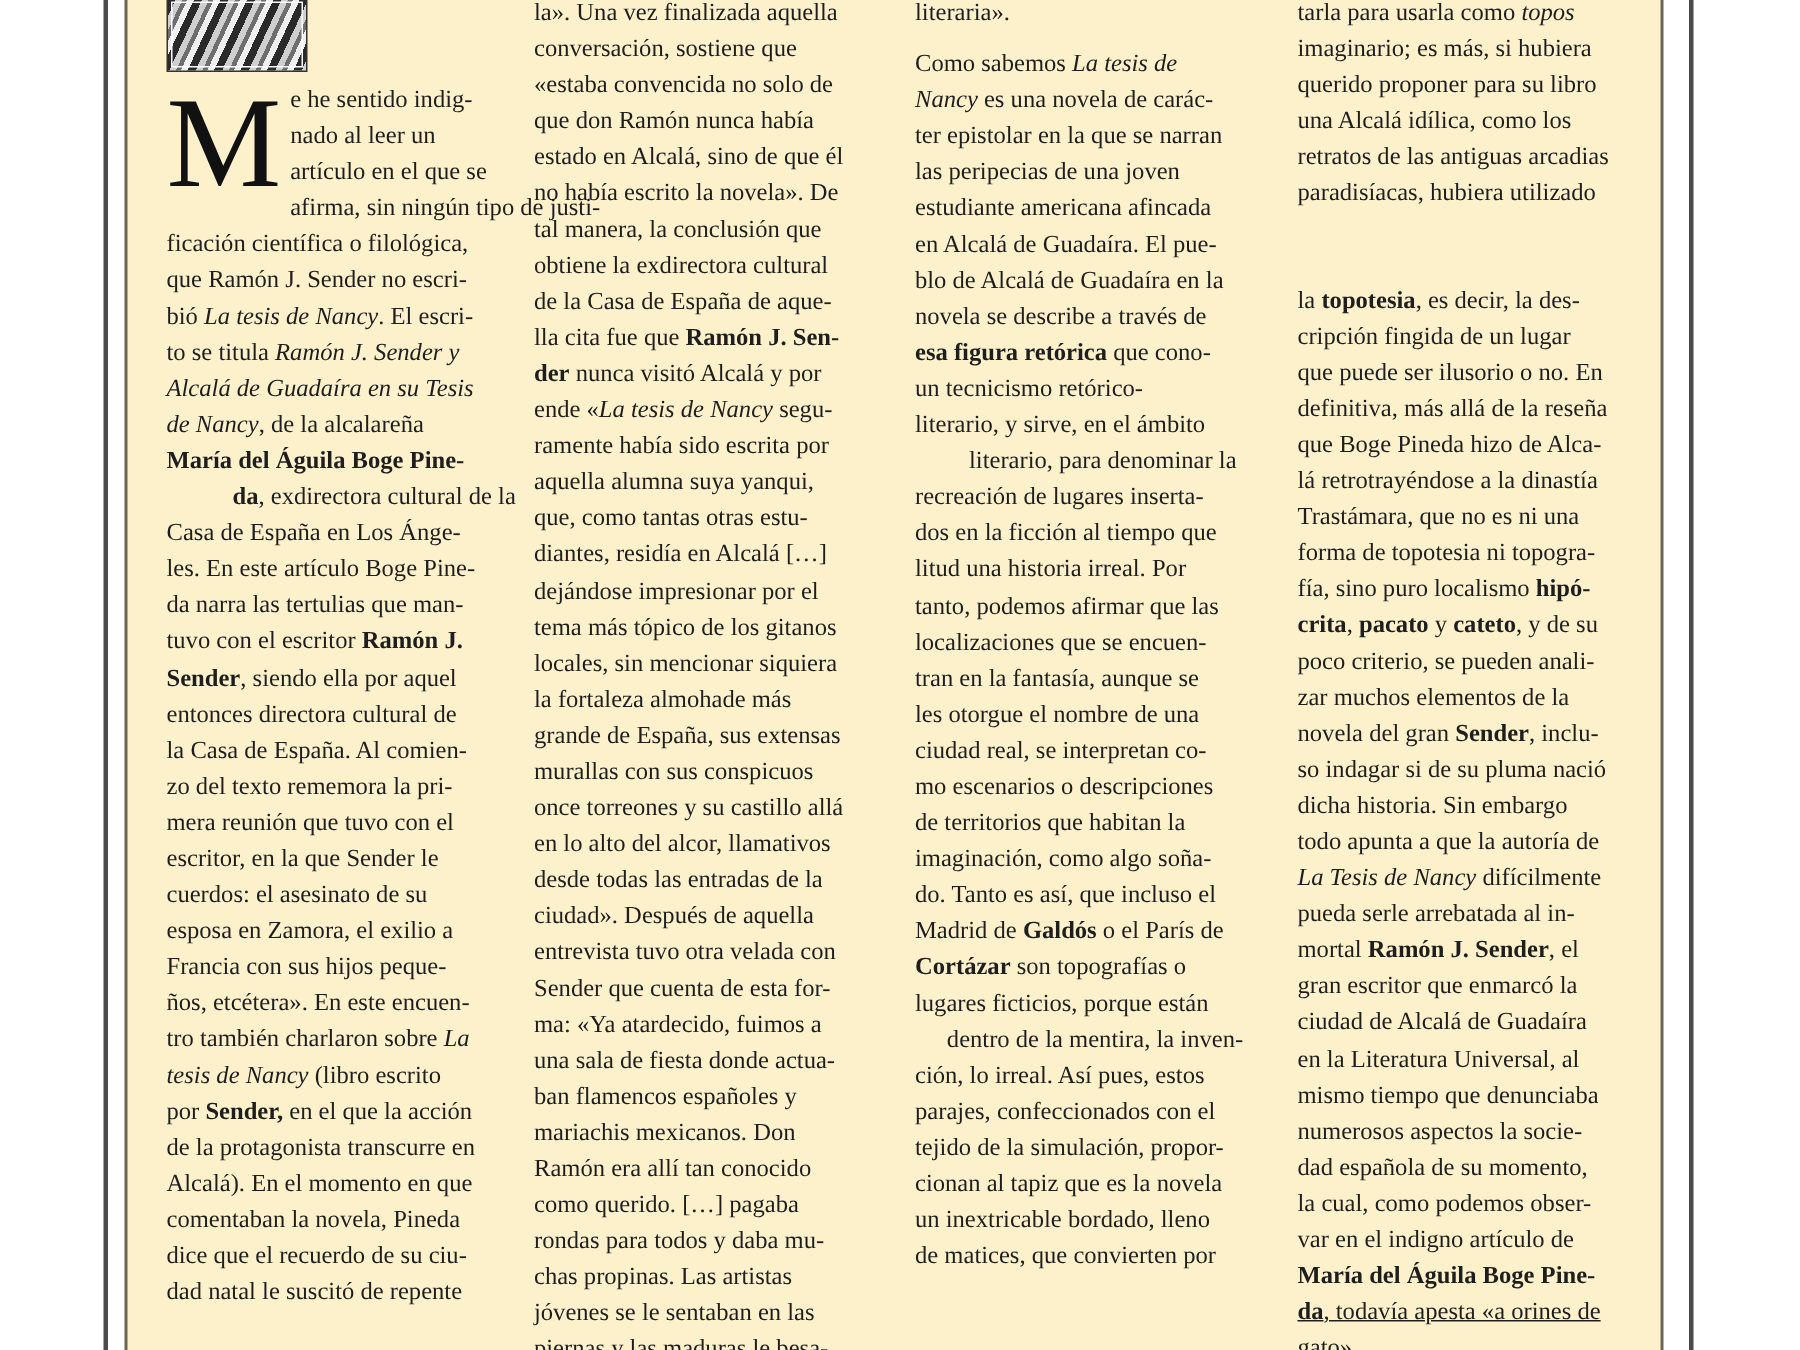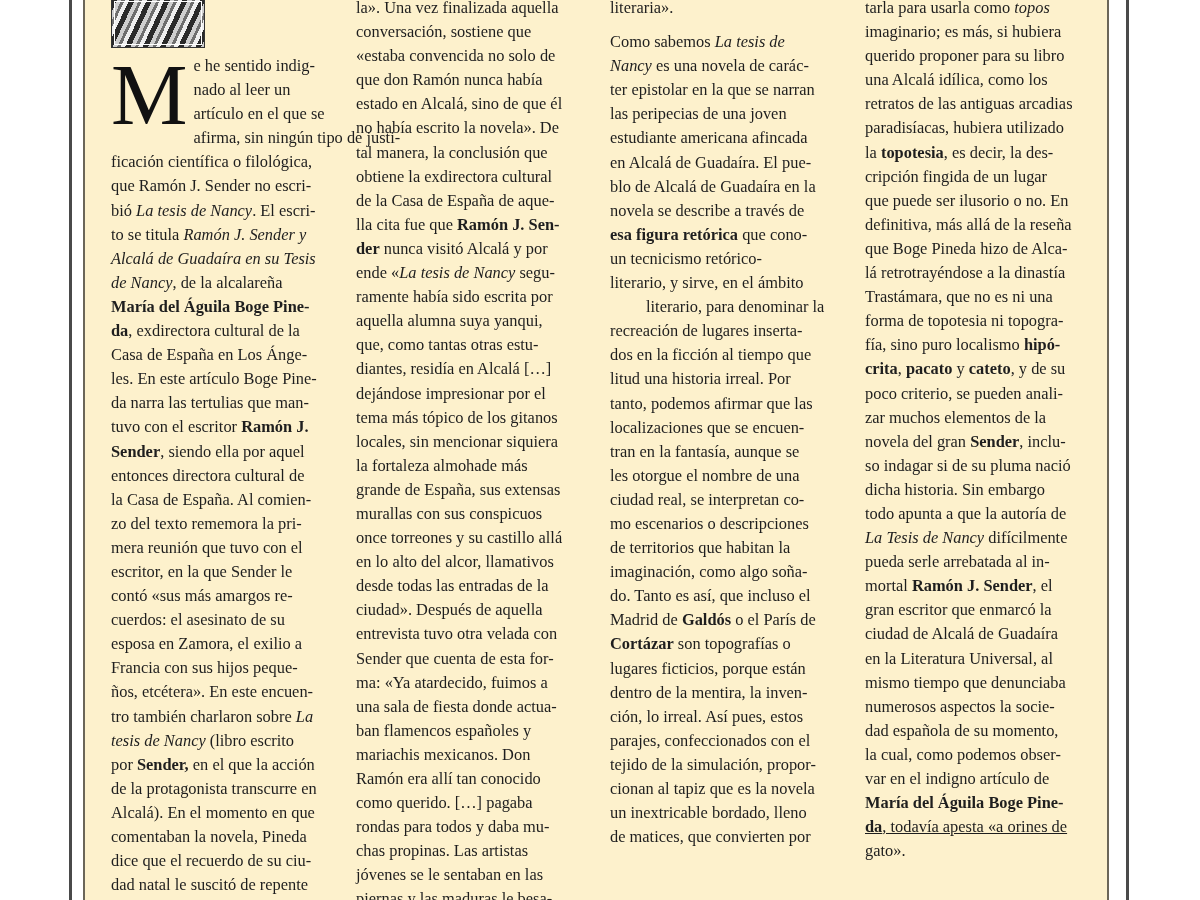--- a/index.html
+++ b/index.html
@@ -38,32 +38,31 @@
           <div style="white-space: nowrap;"><span>nado al leer un</span></div>
           <div style="white-space: nowrap;"><span>artículo en el que se</span></div>
           <div style="white-space: nowrap;"><span>afirma, sin ningún tipo de justi-</span></div>
           <div style="white-space: nowrap;"><span>ficación científica o filológica,</span></div>
           <div style="white-space: nowrap;"><span>que Ramón J. Sender no escri-</span></div>
           <div style="white-space: nowrap;"><span>bió </span><i>La tesis de Nancy</i><span>. El escri-</span></div>
           <div style="white-space: nowrap;"><span>to se titula </span><i>Ramón J. Sender y</i></div>
           <div style="white-space: nowrap;"><i>Alcalá de Guadaíra en su Tesis</i></div>
           <div style="white-space: nowrap;"><i>de Nancy</i><span>, de la alcalareña</span></div>
           <div style="white-space: nowrap;"><b>María del Águila Boge Pine-</b></div>
-          <div style="white-space: nowrap;"><b>da</b><span>, exdirectora cultural de la</span></div>
+          <div style="white-space: nowrap; margin-left: 44px;"><b>da</b><span>, exdirectora cultural de la</span></div>
           <div style="white-space: nowrap;"><span>Casa de España en Los Ánge-</span></div>
           <div style="white-space: nowrap;"><span>les. En este artículo Boge Pine-</span></div>
           <div style="white-space: nowrap;"><span>da narra las tertulias que man-</span></div>
           <div style="white-space: nowrap;"><span>tuvo con el escritor </span><b>Ramón J.</b></div>
           <div style="white-space: nowrap;"><b>Sender</b><span>, siendo ella por aquel</span></div>
           <div style="white-space: nowrap;"><span>entonces directora cultural de</span></div>
           <div style="white-space: nowrap;"><span>la Casa de España. Al comien-</span></div>
           <div style="white-space: nowrap;"><span>zo del texto rememora la pri-</span></div>
           <div style="white-space: nowrap;"><span>mera reunión que tuvo con el</span></div>
           <div style="white-space: nowrap;"><span>escritor, en la que Sender le</span></div>
-          <div style="white-space: nowrap;"><span>contó «sus más amargos re-</span></div>
           <div style="white-space: nowrap;"><span>cuerdos: el asesinato de su</span></div>
           <div style="white-space: nowrap;"><span>esposa en Zamora, el exilio a</span></div>
           <div style="white-space: nowrap;"><span>Francia con sus hijos peque-</span></div>
           <div style="white-space: nowrap;"><span>ños, etcétera». En este encuen-</span></div>
           <div style="white-space: nowrap;"><span>tro también charlaron sobre </span><i>La</i></div>
           <div style="white-space: nowrap;"><i>tesis de Nancy</i><span> (libro escrito</span></div>
           <div style="white-space: nowrap;"><span>por </span><b>Sender,</b><span> en el que la acción</span></div>
           <div style="white-space: nowrap;"><span>de la protagonista transcurre en</span></div>
           <div style="white-space: nowrap;"><span>Alcalá). En el momento en que</span></div>
           <div style="white-space: nowrap;"><span>comentaban la novela, Pineda</span></div>
@@ -140,39 +139,39 @@
         <div style="white-space: nowrap;"><span>tran en la fantasía, aunque se</span></div>
         <div style="white-space: nowrap;"><span>les otorgue el nombre de una</span></div>
         <div style="white-space: nowrap;"><span>ciudad real, se interpretan co-</span></div>
         <div style="white-space: nowrap;"><span>mo escenarios o descripciones</span></div>
         <div style="white-space: nowrap;"><span>de territorios que habitan la</span></div>
         <div style="white-space: nowrap;"><span>imaginación, como algo soña-</span></div>
         <div style="white-space: nowrap;"><span>do. Tanto es así, que incluso el</span></div>
         <div style="white-space: nowrap;"><span>Madrid de </span><b>Galdós</b><span> o el París de</span></div>
         <div style="white-space: nowrap;"><b>Cortázar</b><span> son topografías o</span></div>
         <div style="white-space: nowrap;"><span>lugares ficticios, porque están</span></div>
-        <div style="white-space: nowrap;"><span>dentro de la mentira, la inven-</span></div>
+        <div style="white-space: nowrap; text-align: center;"><span>dentro de la mentira, la inven-</span></div>
         <div style="white-space: nowrap;"><span>ción, lo irreal. Así pues, estos</span></div>
         <div style="white-space: nowrap;"><span>parajes, confeccionados con el</span></div>
         <div style="white-space: nowrap;"><span>tejido de la simulación, propor-</span></div>
         <div style="white-space: nowrap;"><span>cionan al tapiz que es la novela</span></div>
         <div style="white-space: nowrap;"><span>un inextricable bordado, lleno</span></div>
         <div style="white-space: nowrap;"><span>de matices, que convierten por</span></div>
       </div>
   </div>
 
   <div class="col col4">
     <div class="lines">
         <div style="white-space: nowrap;"><span>tarla para usarla como </span><i>topos</i></div>
         <div style="white-space: nowrap;"><span>imaginario; es más, si hubiera</span></div>
         <div style="white-space: nowrap;"><span>querido proponer para su libro</span></div>
         <div style="white-space: nowrap;"><span>una Alcalá idílica, como los</span></div>
         <div style="white-space: nowrap;"><span>retratos de las antiguas arcadias</span></div>
         <div style="white-space: nowrap;"><span>paradisíacas, hubiera utilizado</span></div>
-        <div style="white-space: nowrap;"><span>la </span><b>topotesia</b><span>, es decir, la des-</span></div>
+        <div style="white-space: nowrap; margin-top: 47px;"><span>la </span><b>topotesia</b><span>, es decir, la des-</span></div>
         <div style="white-space: nowrap;"><span>cripción fingida de un lugar</span></div>
         <div style="white-space: nowrap;"><span>que puede ser ilusorio o no. En</span></div>
         <div style="white-space: nowrap;"><span>definitiva, más allá de la reseña</span></div>
         <div style="white-space: nowrap;"><span>que Boge Pineda hizo de Alca-</span></div>
         <div style="white-space: nowrap;"><span>lá retrotrayéndose a la dinastía</span></div>
         <div style="white-space: nowrap;"><span>Trastámara, que no es ni una</span></div>
         <div style="white-space: nowrap;"><span>forma de topotesia ni topogra-</span></div>
         <div style="white-space: nowrap;"><span>fía, sino puro localismo </span><b>hipó-</b></div>
         <div style="white-space: nowrap;"><b>crita</b><span>, </span><b>pacato</b><span> y </span><b>cateto</b><span>, y de su</span></div>
         <div style="white-space: nowrap;"><span>poco criterio, se pueden anali-</span></div>

